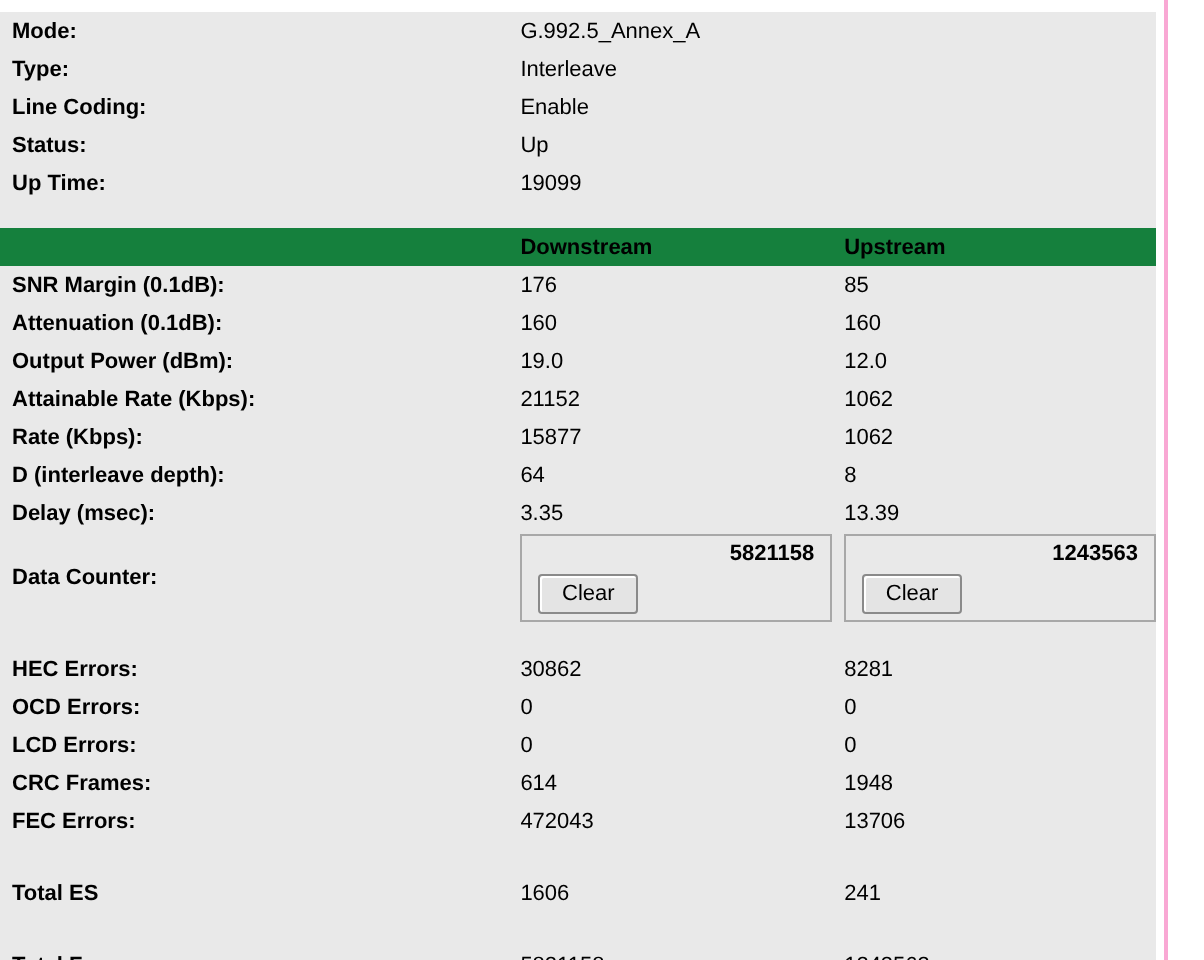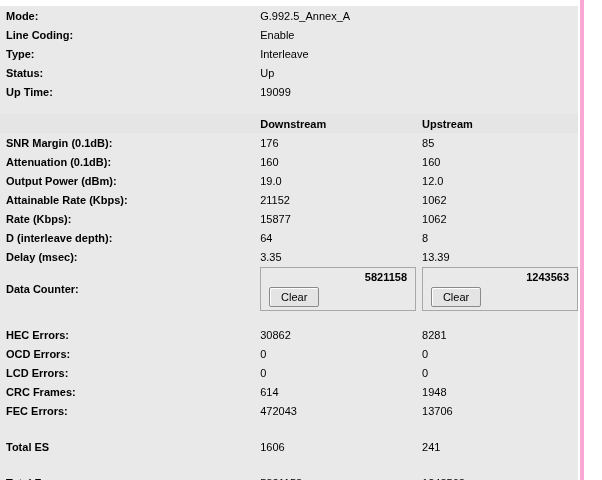--- a/index.html
+++ b/index.html
@@ -19,21 +19,21 @@
     height: 480px;
     background: #ffffff;
     box-sizing: border-box;
   }
   .frame {
     position: absolute;
     left: 0;
     top: 0;
     width: 584px;
     height: 480px;
-    border-right: 4px solid #f9a8d4;
+    border-right: 2px solid #f9a8d4;
     box-sizing: border-box;
     background: #ffffff;
   }
   table.stats {
     border-collapse: collapse;
     width: 578px;
     margin: 6px 0 0 0;
     table-layout: fixed;
   }
   table.stats td {
@@ -61,21 +61,21 @@
   }
   tr.spacer td {
     height: 11px;
     background: #e9e9e9;
   }
   tr.spacer-tall td {
     height: 15px;
     background: #e9e9e9;
   }
   td.hdr {
-    background: #e5e5e5;
+    background: #15803d;
     font-weight: bold;
   }
   
   td.counter-cell {
     background: #e9e9e9;
     padding: 0;
     vertical-align: top;
   }
   .counter-inner {
     border: 1px solid #a8a8a8;
@@ -132,26 +132,26 @@
 <div id="page">
   <div class="frame">
     <table class="stats">
       <tbody>
 
         <tr>
           <td class="label">Mode:</td>
           <td class="val" colspan="2">G.992.5_Annex_A</td>
         </tr>
         <tr>
+          <td class="label">Type:</td>
+          <td class="val" colspan="2">Interleave</td>
+        </tr>
+        <tr>
           <td class="label">Line Coding:</td>
           <td class="val" colspan="2">Enable</td>
-        </tr>
-        <tr>
-          <td class="label">Type:</td>
-          <td class="val" colspan="2">Interleave</td>
         </tr>
         <tr>
           <td class="label">Status:</td>
           <td class="val" colspan="2">Up</td>
         </tr>
         <tr>
           <td class="label">Up Time:</td>
           <td class="val" colspan="2">19099</td>
         </tr>
 

